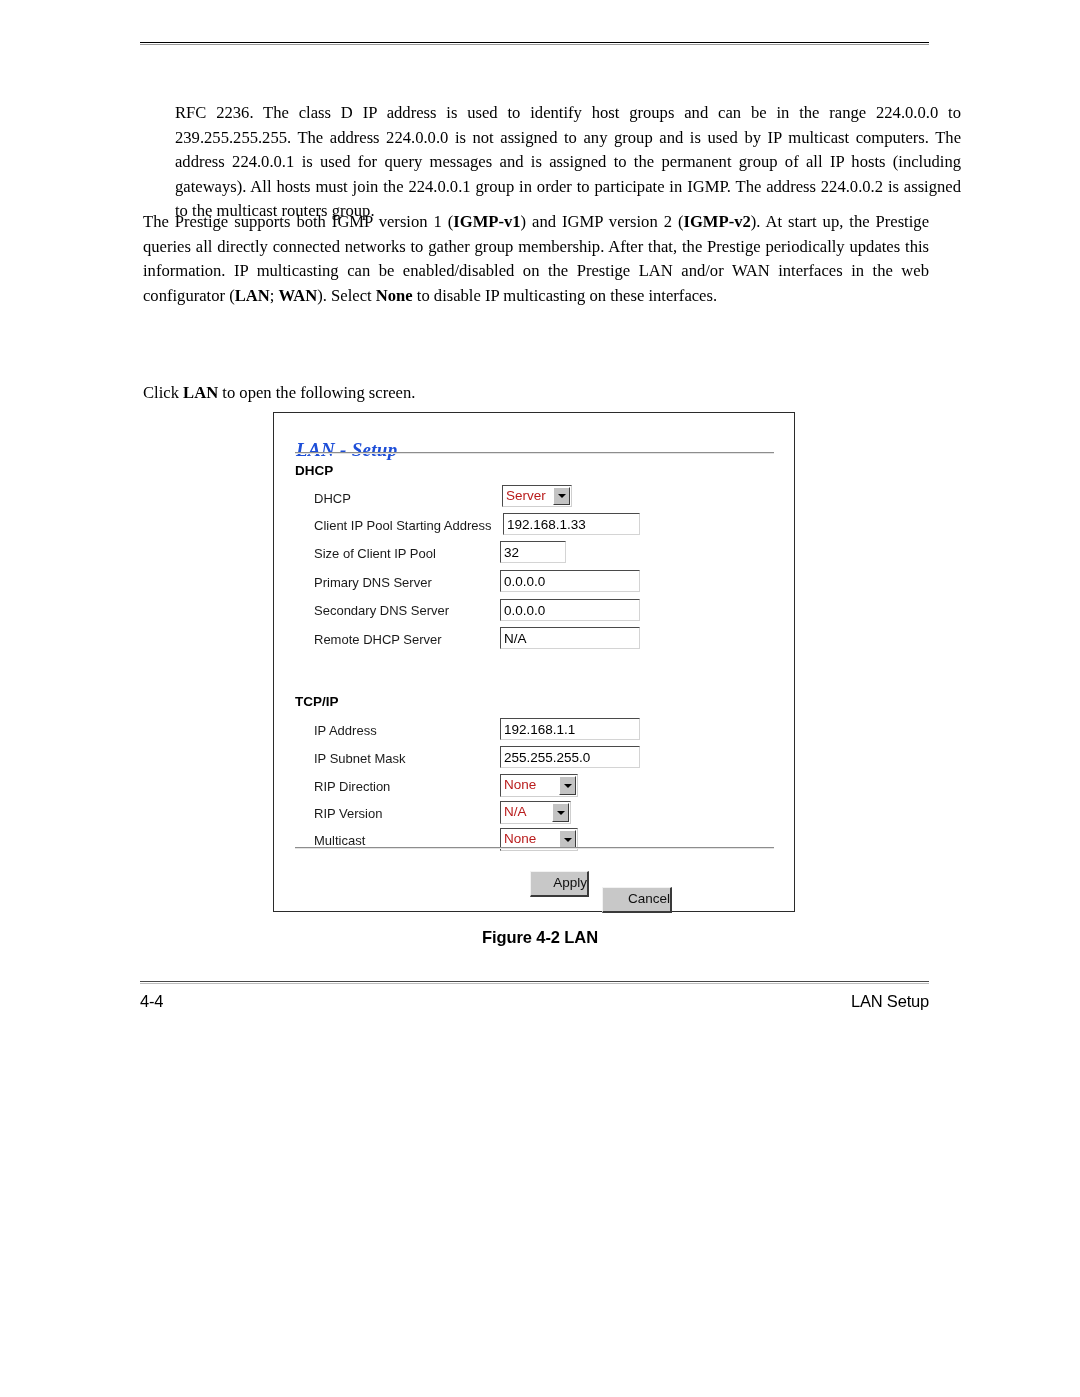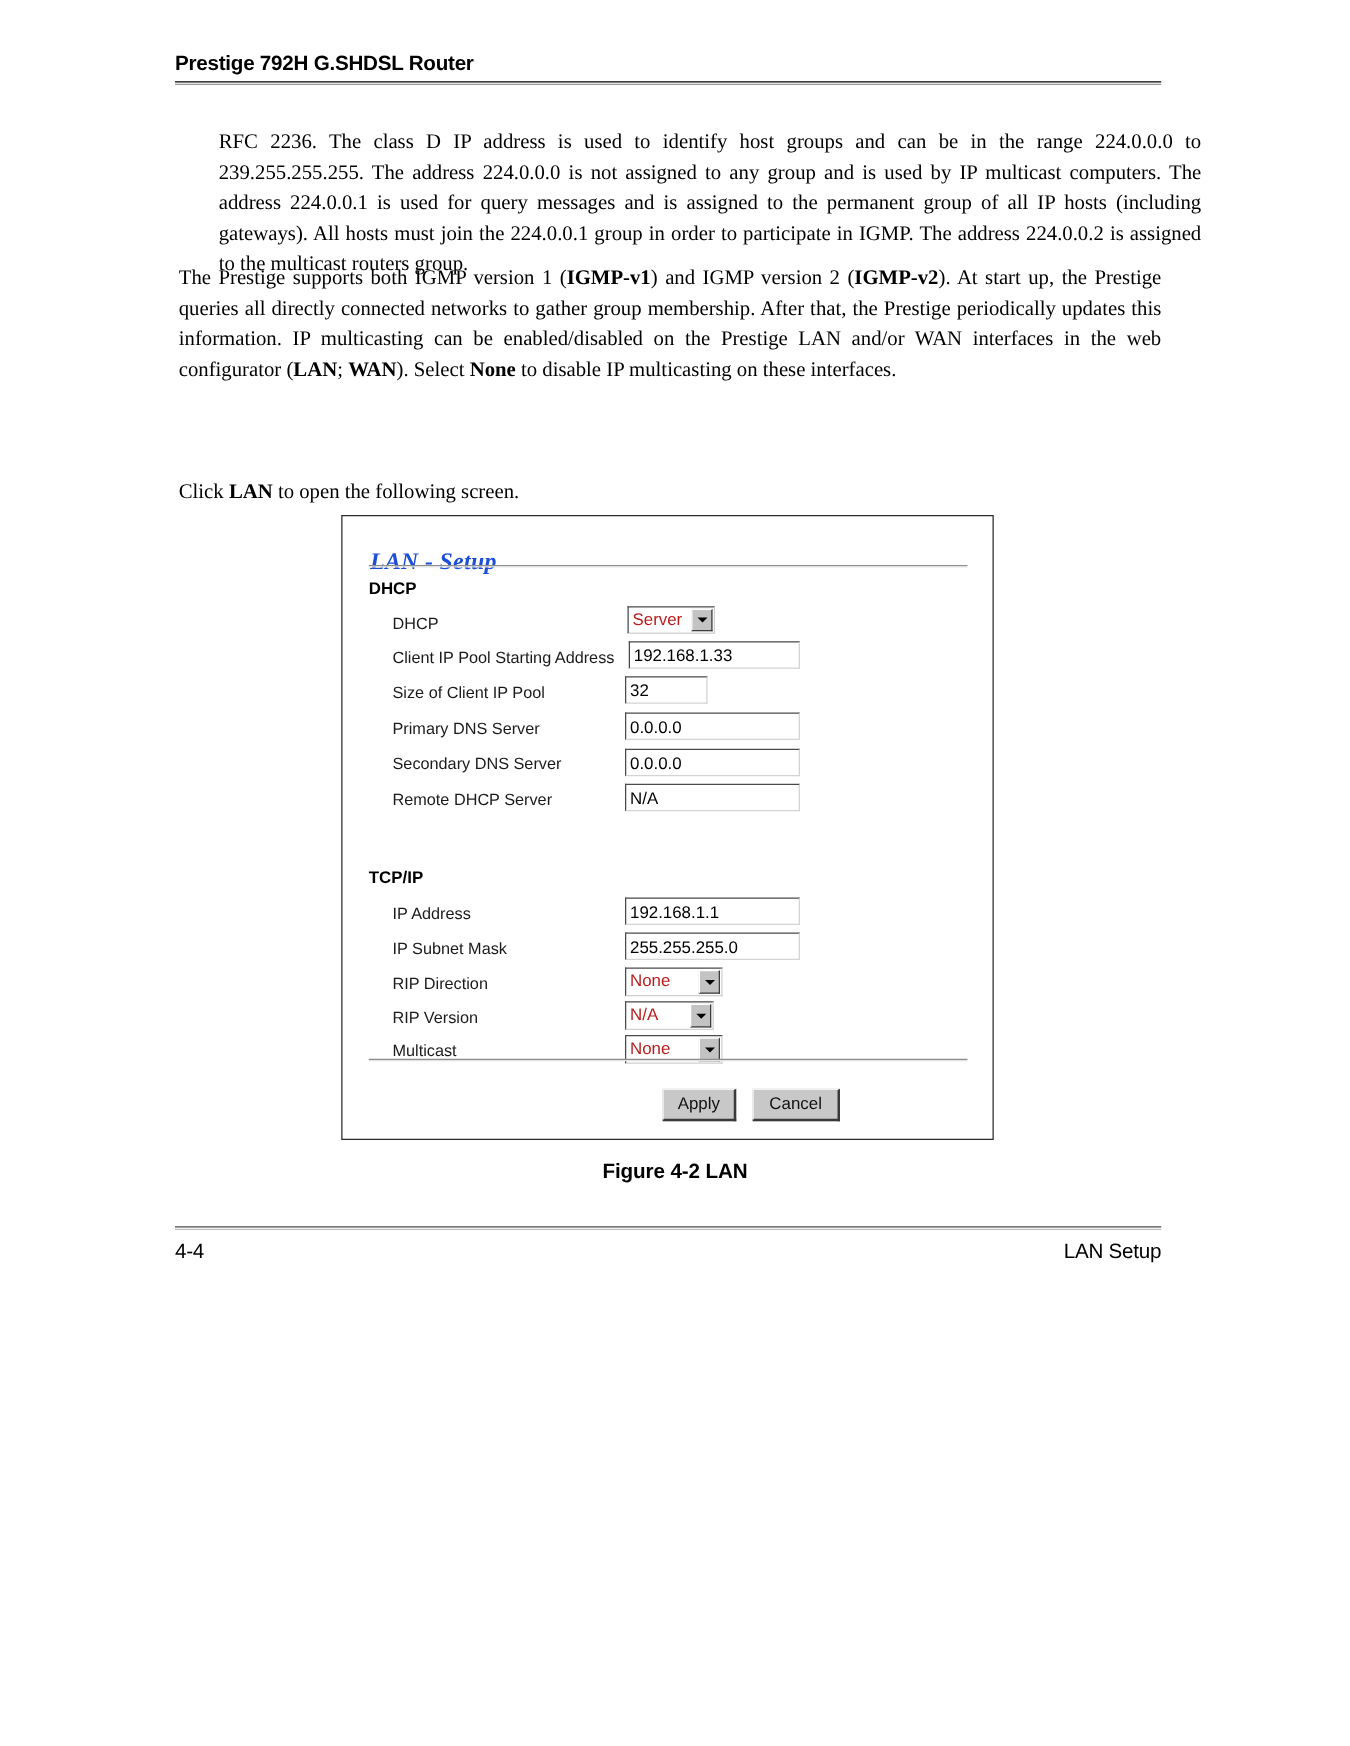--- a/index.html
+++ b/index.html
@@ -203,21 +203,21 @@
     position: absolute;
     box-sizing: border-box;
     background: #c8c8c8;
     border-top: 1.5px solid #f2f2f2;
     border-left: 1.5px solid #f2f2f2;
     border-right: 2px solid #3a3a3a;
     border-bottom: 2px solid #3a3a3a;
     font-family: "Liberation Sans", sans-serif;
     font-size: 13.5px;
     color: #101010;
-    text-align: center;
+    text-align: right;
     line-height: 21px;
     height: 26px;
   }
 
   
   .fig-caption {
     position: absolute;
     left: 0;
     top: 928px;
     width: 1080px;
@@ -249,21 +249,20 @@
     font-size: 16.5px;
     letter-spacing: -0.2px;
   }
 </style>
 </head>
 <body>
 
 <div class="page">
 
   <div class="running-header">
-    <span class="rh-text">Prestige 792H G.SHDSL Router</span>
     <div class="rule-double"></div>
   </div>
 
   <div class="para p1">
     <span><span>RFC 2236. The class D IP address is used to identify host groups and can be in the range 224.0.0.0 to 239.255.255.255. The address 224.0.0.0 is not assigned to any group and is used by IP multicast computers. The address 224.0.0.1 is used for query messages and is assigned to the permanent group of all IP hosts (including gateways). All hosts must join the 224.0.0.1 group in order to participate in IGMP. The address 224.0.0.2 is assigned to the multicast routers group.</span></span>
   </div>
 
   <div class="para p2">
     <span><span>The Prestige supports both IGMP version 1 (</span><b>IGMP-v1</b><span>) and IGMP version 2 (</span><b>IGMP-v2</b><span>). At start up, the Prestige queries all directly connected networks to gather group membership. After that, the Prestige periodically updates this information. IP multicasting can be enabled/disabled on the Prestige LAN and/or WAN interfaces in the web configurator (</span><b>LAN</b><span>; </span><b>WAN</b><span>). Select </span><b>None</b><span> to disable IP multicasting on these interfaces.</span></span>
   </div>
@@ -323,21 +322,21 @@
 
     <div class="row-label" style="left:40px; top:420px;">Multicast</div>
     <div class="dsel" style="left:226px; top:415px; width:78px; height:23px;">
       <span class="dsel-text">None</span>
       <span class="dsel-arrow"></span>
     </div>
 
     <div class="shot-divider bottom"></div>
 
     <div class="pbtn" style="left:256px; top:458px; width:59px;">Apply</div>
-    <div class="pbtn" style="left:328px; top:458px; width:70px;">Cancel</div>
+    <div class="pbtn" style="left:328px; top:474px; width:70px;">Cancel</div>
 
   </div>
 
   <div class="fig-caption">Figure 4-2 LAN</div>
 
   <div class="footer">
     <div class="rule-double-f"></div>
     <div class="footer-row">
       <span>4-4</span>
       <span>LAN Setup</span>

